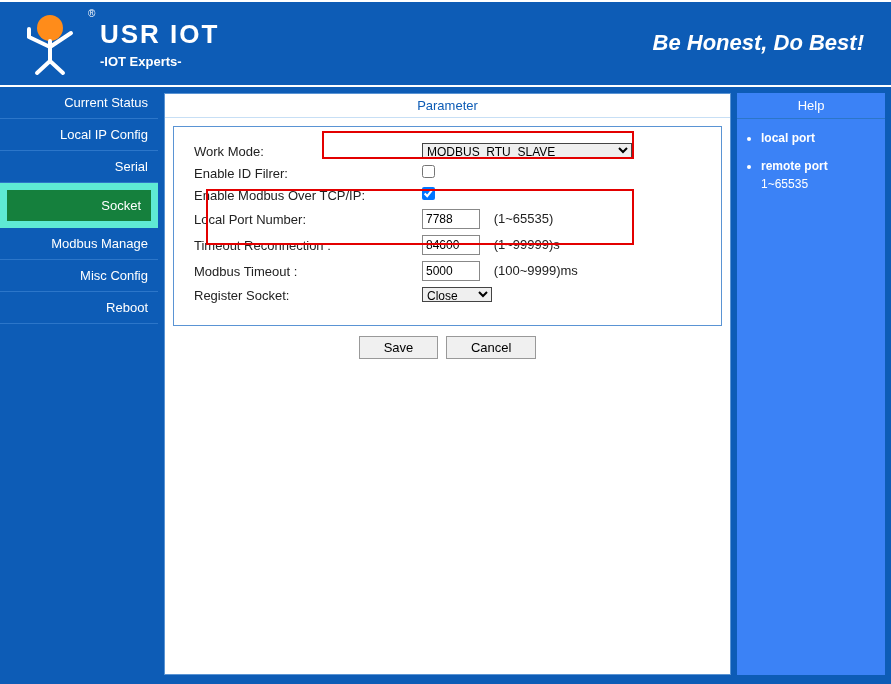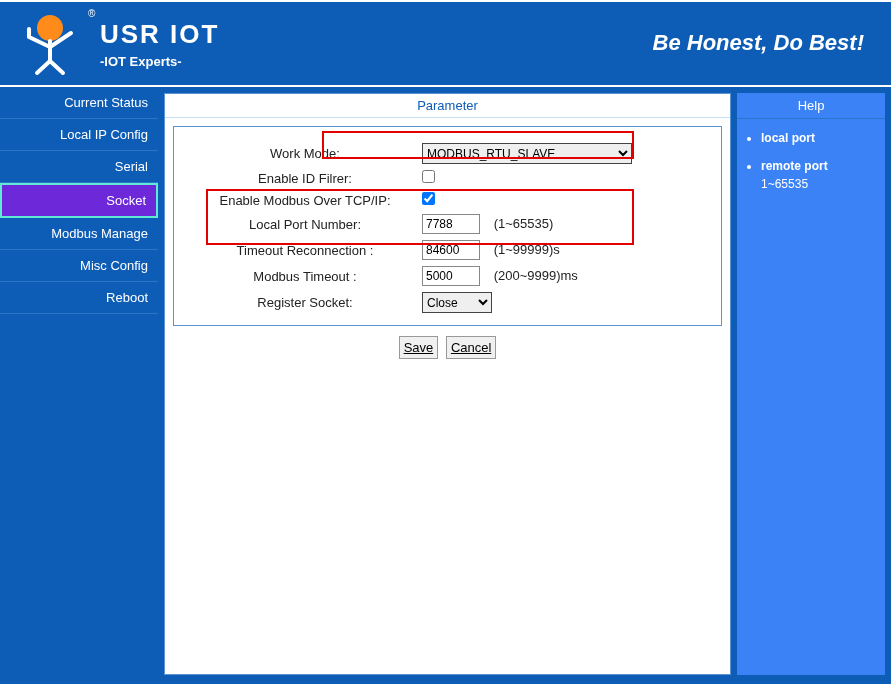--- a/index.html
+++ b/index.html
@@ -61,22 +61,22 @@
   }
   .sidebar-item {
     display: block;
     color: #fff;
     padding: 8px 10px;
     border-bottom: 1px solid #2c76c9;
     cursor: pointer;
     font-size: 13px;
   }
   .sidebar-item.active {
-    background: #6d28d9;
-    border: 2px solid #5eead4;
+    background: #15803d;
+    border: 7px solid #5eead4;
   }
 
   .content {
     flex: 1;
     background: #fff;
     margin: 6px;
     border: 1px solid #5a94d4;
     padding: 0;
   }
   .panel-title {
@@ -95,33 +95,33 @@
     height: 200px;
   }
   .row {
     display: flex;
     align-items: center;
     margin: 6px 0;
     font-size: 13px;
   }
   .lbl {
     width: 228px;
-    text-align: center;
+    text-align: left;
     padding-right: 6px;
     color: #222;
   }
   .val input[type="text"] {
     width: 58px;
     height: 20px;
     font-size: 12px;
     padding: 1px 3px;
     border: 1px solid #888;
   }
   .val select {
-    height: 21px;
+    height: 15px;
     font-size: 12px;
     border: 1px solid #444;
   }
   .hint { margin-left: 10px; color: #222; }
 
   .hl1 {
     position: absolute;
     border: 2px solid #e30000;
     left: 148px; top: 4px;
     width: 312px; height: 28px;
@@ -135,25 +135,24 @@
     pointer-events: none;
   }
 
   .btnrow {
     text-align: center;
     margin-top: 10px;
   }
   .btn {
     background: #f0f0f0;
     border: 1px solid #999;
-    padding: 3px 4px;
+    padding: 3px 24px;
     font-size: 13px;
     cursor: pointer;
     margin: 0 2px;
-    text-decoration: underline;
   }
 
   .help {
     width: 148px;
     background: #3b82f6;
     color: #fff;
     margin: 6px 6px 6px 0;
   }
   .help-title {
     text-align: center;
@@ -242,21 +241,21 @@
         <div class="val">
           <input type="text" value="84600" style="">
           <span class="hint">(1~99999)s</span>
         </div>
       </div>
 
       <div class="row">
         <div class="lbl">Modbus Timeout :</div>
         <div class="val">
           <input type="text" value="5000" style="">
-          <span class="hint">(200~9999)ms</span>
+          <span class="hint">(100~9999)ms</span>
         </div>
       </div>
 
       <div class="row">
         <div class="lbl">Register Socket:</div>
         <div class="val">
           <select style="width:70px">
             <option>Close</option>
           </select>
         </div>

